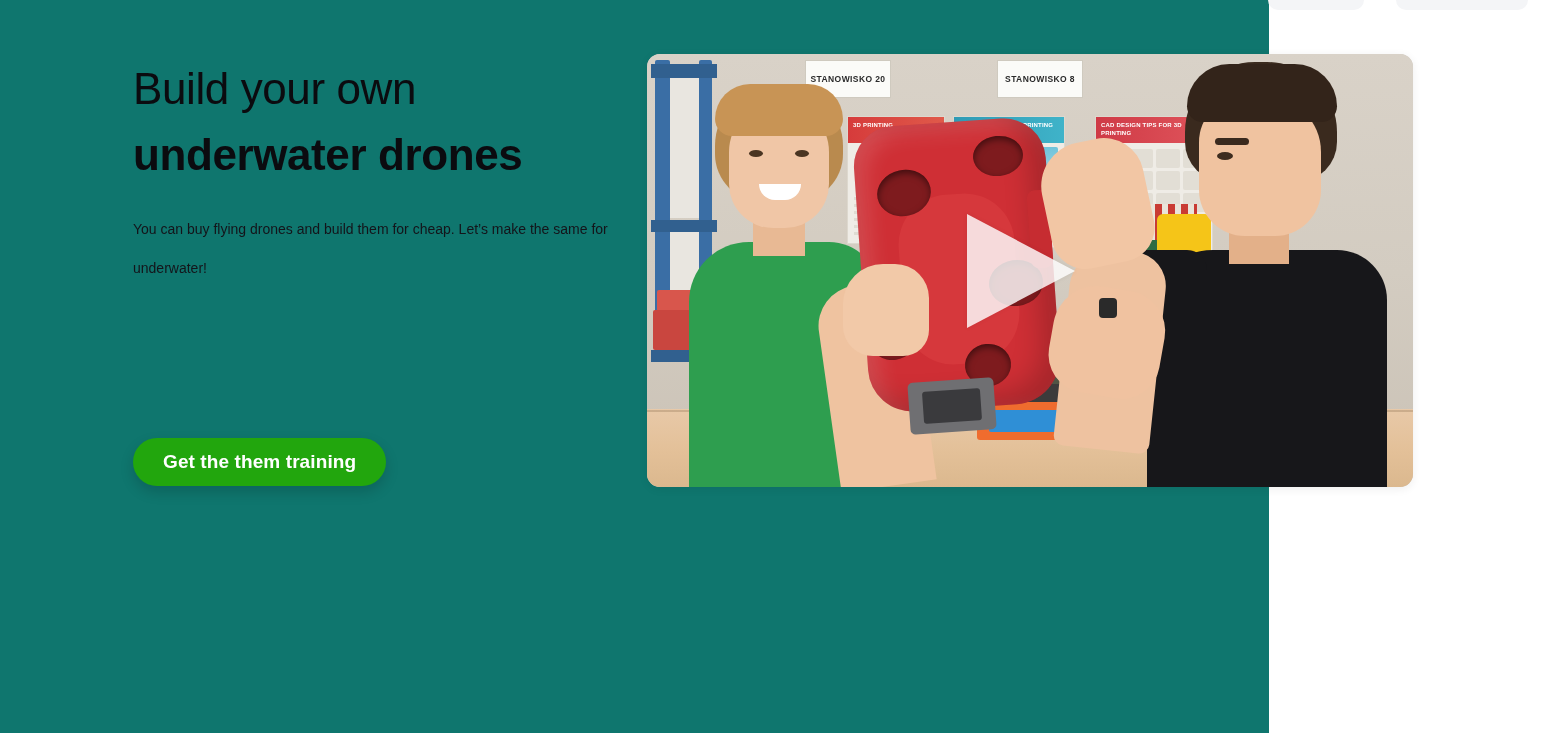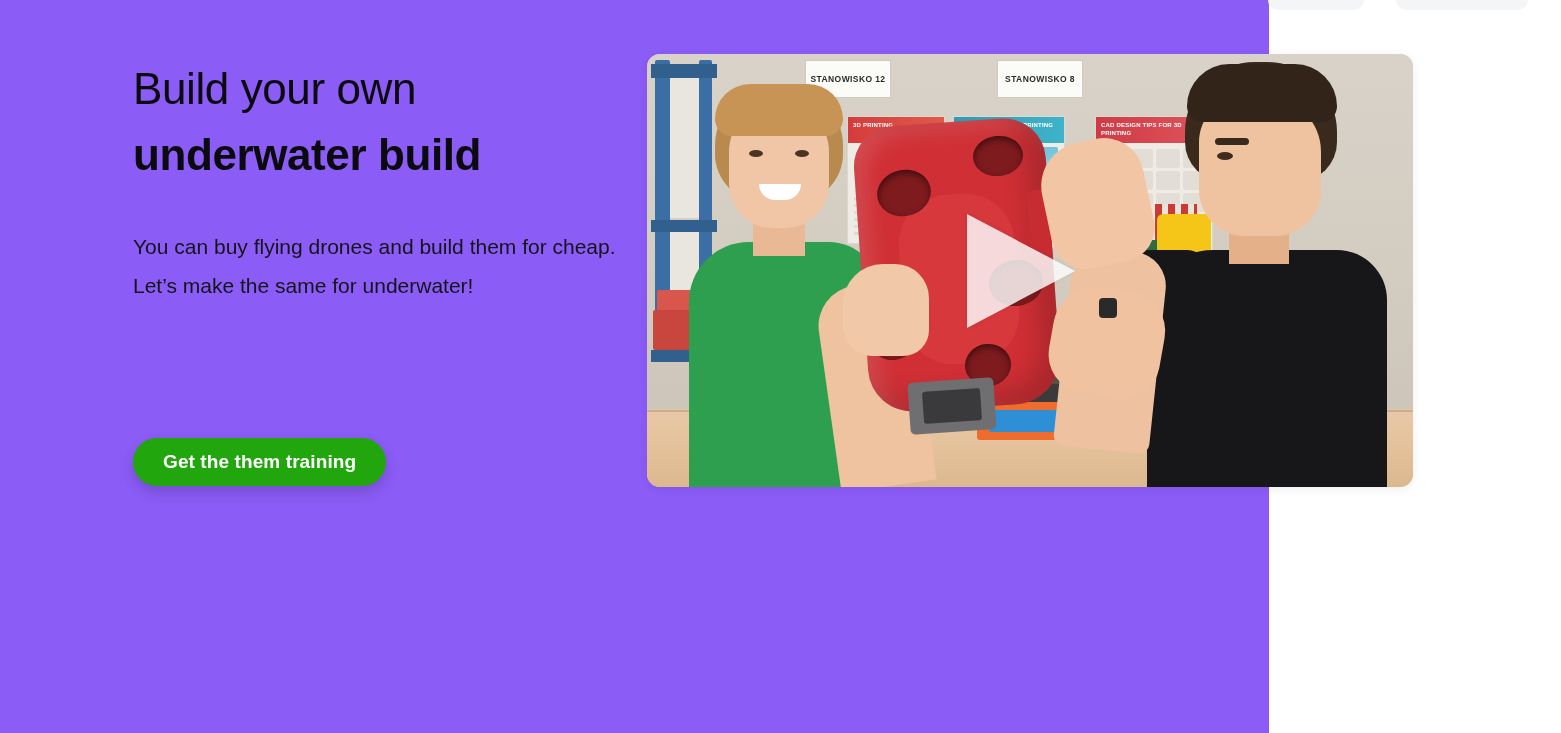--- a/index.html
+++ b/index.html
@@ -2,34 +2,34 @@
 <html><head>
 <meta charset="utf-8">
 <style>
   * { box-sizing: border-box; margin: 0; padding: 0; }
   html, body {
     width: 1561px; height: 733px;
     background: #ffffff;
     font-family: "Liberation Sans", sans-serif;
     overflow: hidden;
   }
-  .page { position: relative; width: 1269px; height: 733px; background: #8b5cf6; }
+  .page { position: relative; width: 1269px; height: 733px; background: #0f766e; }
 
   
   .header-sliver { position: absolute; top: 0; left: 0; width: 1561px; height: 10px; overflow: hidden; }
   .header-chip { position: absolute; top: -16px; border-radius: 10px; background: #f4f5f7; height: 26px; }
   .chip-a { left: 1268px; width: 96px; }
   .chip-b { left: 1396px; width: 132px; }
 
   
   .hero-copy { position: absolute; left: 133px; top: 56px; width: 492px; }
   .headline { color: #0b0b0f; font-size: 44px; line-height: 66px; letter-spacing: -0.4px; font-weight: 400; }
   .headline .bold { display: block; font-weight: 700; }
 
-  .subcopy { margin-top: 39px; color: #14141a; font-size: 21px; line-height: 39px; font-weight: 400; }
+  .subcopy { margin-top: 22px; color: #14141a; font-size: 14px; line-height: 39px; font-weight: 400; }
 
   .cta-wrap { position: absolute; left: 133px; top: 438px; }
   .cta-button {
     display: inline-flex; align-items: center; justify-content: center;
     height: 48px; padding: 0 30px;
     background: #22a60d; color: #ffffff;
     font-size: 19px; font-weight: 700; letter-spacing: 0.1px;
     border: none; border-radius: 26px; cursor: pointer;
     box-shadow: 0 6px 14px rgba(0,0,0,0.16);
     font-family: "Liberation Sans", sans-serif;
@@ -171,21 +171,21 @@
 <div class="page">
 
   <div class="header-sliver">
     <div class="header-chip chip-a"></div>
     <div class="header-chip chip-b"></div>
   </div>
 
   <div class="hero-copy">
     <h1 class="headline">
       <span>Build your own</span>
-      <span class="bold">underwater build</span>
+      <span class="bold">underwater drones</span>
     </h1>
     <p class="subcopy">You can buy flying drones and build them for cheap. Let’s make the same for underwater!</p>
   </div>
 
   <div class="cta-wrap">
     <button class="cta-button">Get the them training</button>
   </div>
 
   <div class="video-card">
 
@@ -228,21 +228,21 @@
         <div class="icon-cell"></div>
         <div class="icon-cell"></div>
         <div class="icon-cell"></div>
         <div class="icon-cell"></div>
         <div class="icon-cell"></div>
         <div class="icon-cell"></div>
         <div class="icon-cell"></div>
       </div>
     </div>
 
-    <div class="v-layer sign sign-1">STANOWISKO 12</div>
+    <div class="v-layer sign sign-1">STANOWISKO 20</div>
     <div class="v-layer sign sign-2">STANOWISKO 8</div>
 
     <div class="v-layer tool-rack"></div>
     <div class="v-layer green-board"></div>
     <div class="v-layer spool"></div>
     <div class="v-layer spool-core"></div>
 
     <div class="v-layer floor"></div>
     <div class="v-layer floor-line"></div>
 

